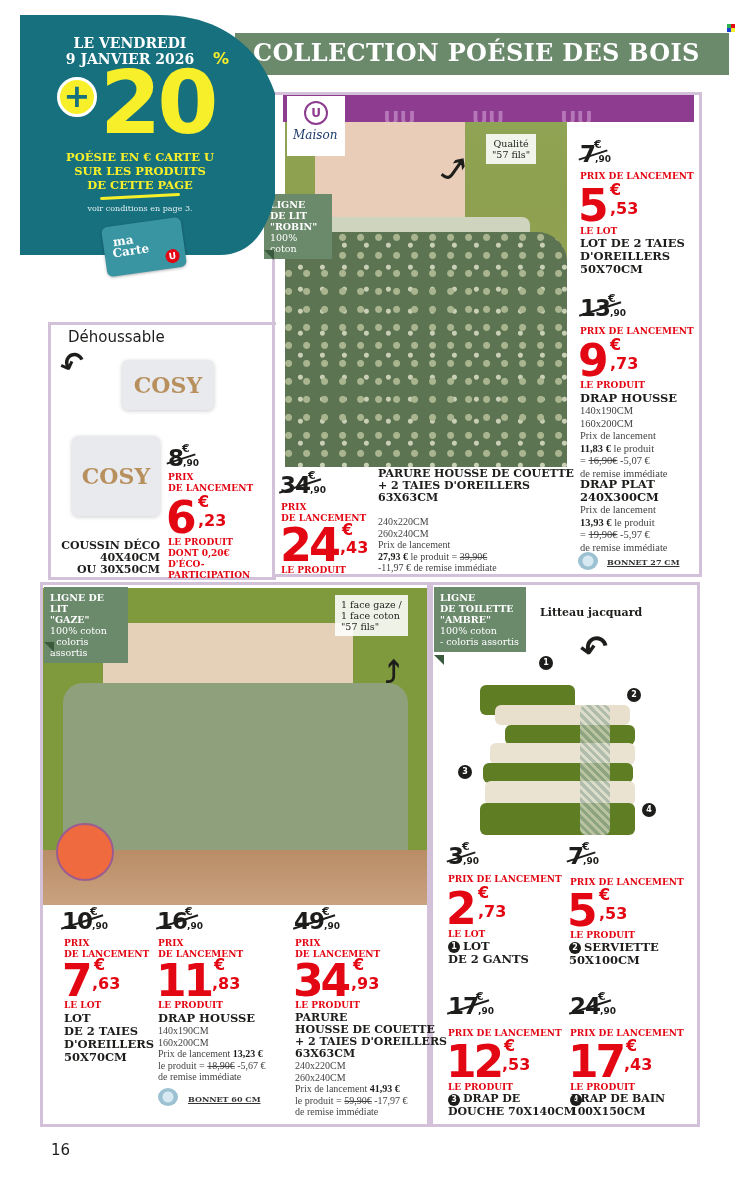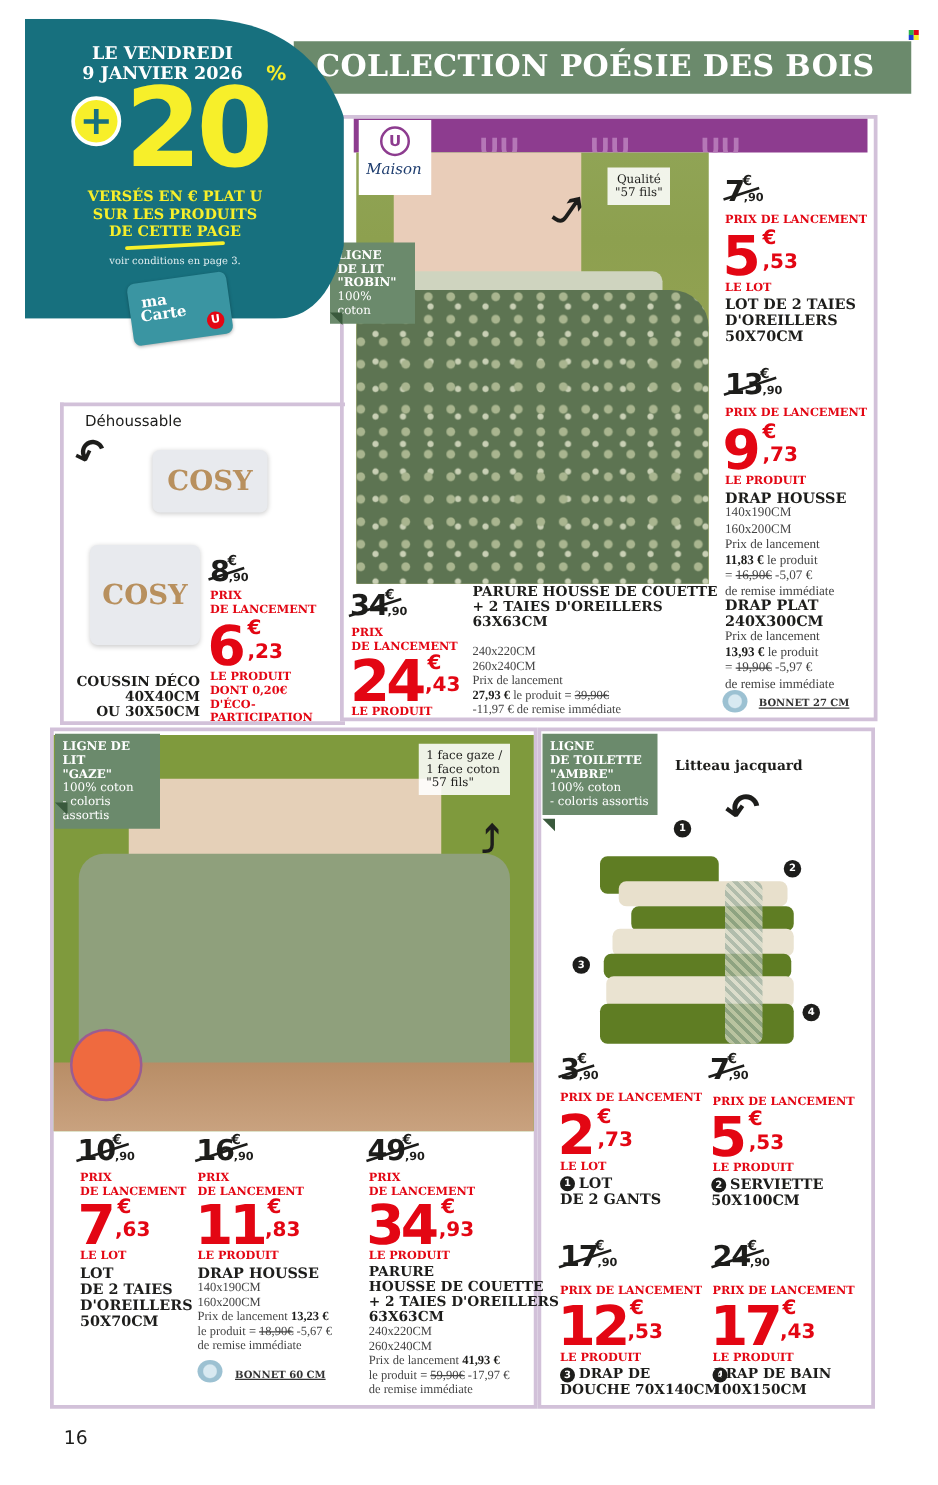--- a/index.html
+++ b/index.html
@@ -145,21 +145,21 @@
 
 <div class="promo"></div>
 <div class="promo-date">
   <div>LE VENDREDI</div>
   <div>9 JANVIER 2026</div>
 </div>
 <div class="promo-plus">+</div>
 <div class="promo-pct">20</div>
 <div class="promo-pct-sign">%</div>
 <div class="promo-text">
-  <div>VERSÉS EN € PLAT U</div>
+  <div>POÉSIE EN € CARTE U</div>
   <div>SUR LES PRODUITS</div>
   <div>DE CETTE PAGE</div>
 </div>
 <div class="promo-underline"></div>
 <div class="promo-cond">voir conditions en page 3.</div>
 <div class="card">
   <div class="card-ma">ma</div>
   <div class="card-carte">Carte</div>
   <div class="card-u">U</div>
 </div>
@@ -209,21 +209,21 @@
 </div>
 <div class="prod-detail" style="left:580px;top:504px;width:120px;">
   <div>Prix de lancement</div>
   <div><b>13,93 €</b> <span>le produit</span></div>
   <div><span>=</span> <s>19,90€</s> <span>-5,97 €</span></div>
   <div>de remise immédiate</div>
 </div>
 <div class="bonnet-icon" style="left:578px;top:552px;"></div>
 <div class="bonnet" style="left:607px;top:557px;">BONNET 27 CM</div>
 
-<div class="prod-detail" style="left:68px;top:331px;color:#1d1d1b;font-size:12px;font-family:'DejaVu Sans',sans-serif;">Déhoussable</div>
+<div class="prod-detail" style="left:68px;top:331px;color:#1d1d1b;font-size:15px;font-family:'DejaVu Sans',sans-serif;">Déhoussable</div>
 <div class="arrow" style="left:60px;top:346px;font-size:30px;transform:rotate(-20deg);">↶</div>
 <div class="cushion" style="left:122px;top:360px;width:92px;height:50px;font-size:22px;line-height:50px;">COSY</div>
 <div class="cushion" style="left:72px;top:436px;width:88px;height:80px;font-size:22px;line-height:80px;">COSY</div>
 
 <div class="old-price" style="left:168px;top:445px;">
   <span class="int">8</span><span class="dec">,90</span>
   <span class="cur" style="left:14px;">€</span>
   <span class="strike" style="width:30px;"></span>
 </div>
 <div class="red-label" style="left:168px;top:472px;">

